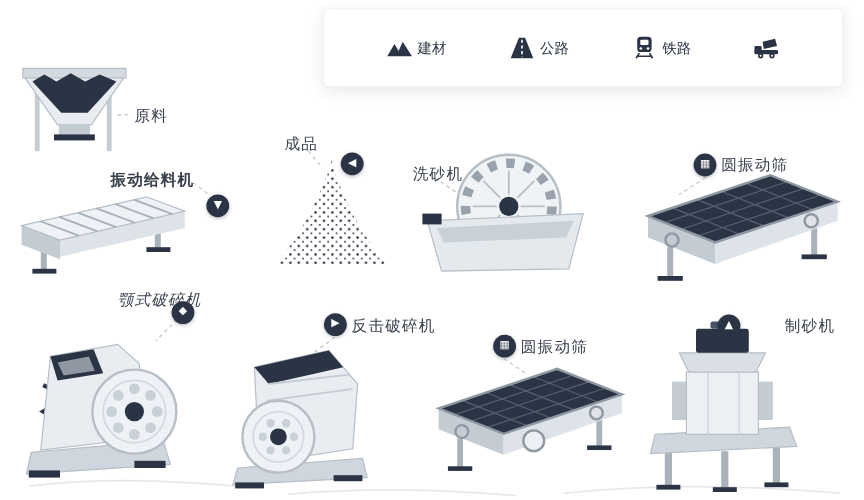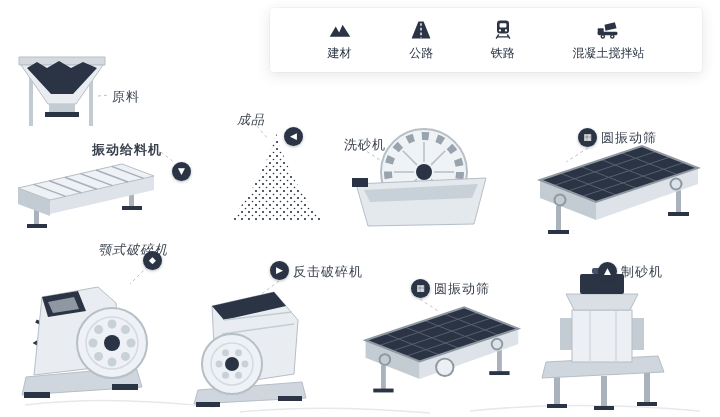--- a/index.html
+++ b/index.html
@@ -3,21 +3,21 @@
 <meta charset="utf-8">
 <style>
   * { margin:0; padding:0; box-sizing:border-box; }
   html,body { width:720px; height:417px; }
   body { font-family:"DejaVu Sans","Liberation Sans",sans-serif; background:#fff; }
   .stage { position:relative; width:720px; height:417px; background:#fff; overflow:hidden; }
 
   .legend { position:absolute; left:270px; top:8px; width:432px; height:64px; background:#fff;
             border-radius:4px; box-shadow:0 3px 14px rgba(40,50,70,.12), 0 0 0 1px rgba(40,50,70,.03);
             display:flex; align-items:center; justify-content:space-evenly; }
-  .legend-item { display:flex; flex-direction:column; align-items:center; gap:3px; }
+  .legend-item { display:flex; align-items:center; gap:3px; }
   .legend-item svg { width:24px; height:24px; }
   .legend-label { font-size:12px; color:#2b3444; }
 
   .machine { position:absolute; }
   .machine svg { width:100%; height:100%; display:block; }
 
   .label { position:absolute; font-size:13px; color:#39414d; white-space:nowrap; letter-spacing:1px; }
   .badge { position:absolute; width:19px; height:19px; border-radius:50%; background:#2b3444; color:#fff;
            display:flex; align-items:center; justify-content:center; font-size:9px; line-height:1;
            box-shadow:0 1px 3px rgba(40,50,70,.35); }
@@ -29,27 +29,27 @@
   .m-jaw           { left:20px;  top:263px; width:135px; height:140px; }
   .m-impact        { left:182px; top:276px; width:135px; height:132px; }
   .m-pile          { left:226px; top:126px; width:100px; height:100px; }
   .m-washer        { left:350px; top:124px; width:140px; height:108px; }
   .m-screen-top    { left:526px; top:136px; width:180px; height:102px; }
   .m-screen-bottom { left:352px; top:294px; width:174px; height:106px; }
   .m-sandmaker     { left:538px; top:266px; width:132px; height:145px; }
 
   .l-raw           { left:112px; top:88px;font-family:Liberation Mono, monospace;  }
   .l-feeder        { left:92px;  top:141px;font-weight:bold; }
-  .l-product       { left:237px; top:111px;font-style:italic; }
+  .l-product       { left:237px; top:111px; }
   .l-washer        { left:316px; top:136px;margin-left:28px; }
   .l-screen-top    { left:601px; top:129px; }
   .l-jaw           { left:98px;  top:241px;font-style:italic; }
   .l-impact        { left:293px; top:263px;text-align:right; }
   .l-screen-bottom { left:434px; top:280px; }
-  .l-sandmaker     { left:621px; top:263px; }
+  .l-sandmaker     { left:654px; top:263px; }
 
   .b-feeder        { left:172px; top:162px; }
   .b-washer        { left:284px; top:127px; }
   .b-screen-top    { left:578px; top:128px; }
   .b-jaw           { left:143px; top:251px; }
   .b-impact        { left:270px; top:261px; }
   .b-screen-bottom { left:411px; top:279px; }
   .b-sandmaker     { left:598px; top:262px; }
 </style>
 </head>
@@ -103,21 +103,20 @@
     <div class="legend-item">
       <svg viewBox="0 0 28 28">
         <path d="M10 8 L22 5 L24 12 L11 15 Z" fill="#2b3444"></path>
         <rect x="2" y="12" width="7" height="7" rx="1" fill="#2b3444"></rect>
         <rect x="2" y="16" width="23" height="4" rx="1.5" fill="#2b3444"></rect>
         <circle cx="8" cy="21.5" r="2.6" fill="#2b3444"></circle>
         <circle cx="19" cy="21.5" r="2.6" fill="#2b3444"></circle>
         <circle cx="8" cy="21.5" r="1" fill="#fff"></circle>
         <circle cx="19" cy="21.5" r="1" fill="#fff"></circle>
       </svg>
-      <span class="legend-label">混凝土搅拌站</span>
     </div>
   </div>
 
   <div class="machine m-hopper">
     <svg viewBox="0 0 92 80">
       <rect x="13" y="24" width="4" height="52" fill="#c4ccd3"></rect>
       <rect x="73" y="24" width="4" height="52" fill="#c4ccd3"></rect>
       <polygon points="3,7 89,7 89,15 3,15" fill="#d4dae0" stroke="#b6bec6" stroke-width="1"></polygon>
       <polygon points="5,15 87,15 60,54 32,54" fill="#e9edf2" stroke="#b6bec6" stroke-width="1"></polygon>
       <polygon points="11,18 21,12 31,18 43,11 55,18 67,12 81,18 57,44 35,44" fill="#2b3444"></polygon>

